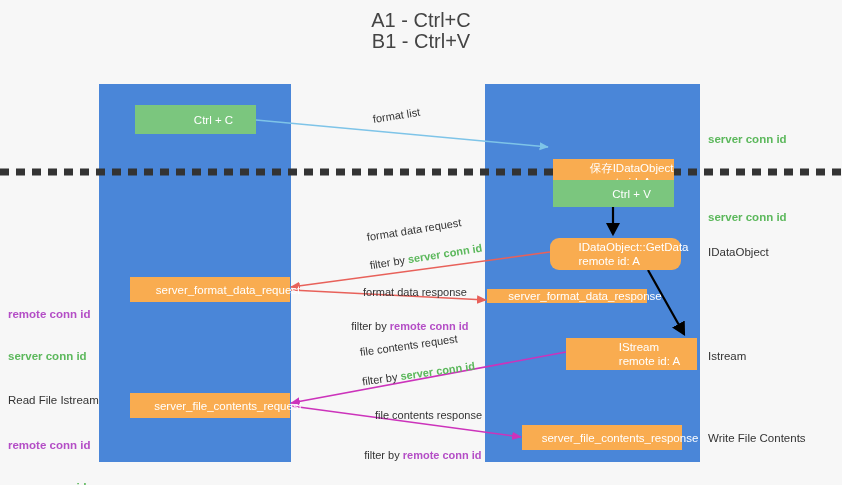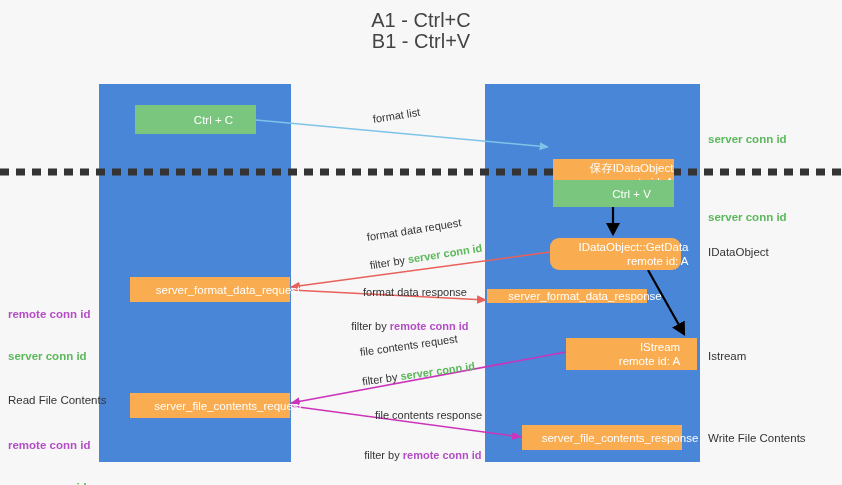--- a/index.html
+++ b/index.html
@@ -49,21 +49,21 @@
   
   .box {
     box-sizing: border-box;
     display: flex;
     flex-direction: column;
     align-items: center;
     justify-content: center;
     color: #ffffff;
     font-size: 11.5px;
     line-height: 14px;
-    text-align: right;
+    text-align: left;
     white-space: pre;
     padding-left: 36px;
   }
   .box.green { background: #7bc67e; }
   .box.orange { background: #f9ac50; }
 
   
   .side-label {
     font-size: 11.5px;
     line-height: 14px;
@@ -176,21 +176,21 @@
 
   <div class="abs side-label lbl-dark" style="left:708px; top:349px;">Istream</div>
 
   <div class="abs side-label lbl-dark" style="left:708px; top:431px;">Write File Contents</div>
 
   <div class="abs stack-label" style="left:8px; top:279px;">
     <div class="lbl-purple">remote conn id</div>
     <div class="lbl-green">server conn id</div>
   </div>
 
-  <div class="abs side-label lbl-dark" style="left:8px; top:393px;">Read File Contents</div>
+  <div class="abs side-label lbl-dark" style="left:8px; top:393px;">Read File Istream</div>
 
   <div class="abs stack-label" style="left:8px; top:410px;">
     <div class="lbl-purple">remote conn id</div>
     <div class="lbl-green">server conn id</div>
   </div>
 
   <div class="abs arrow-text rot-up-1" style="left:374px; top:112px;">format list</div>
 
   <div class="abs arrow-text rot-up-1" style="left:368px; top:230px;">format data request</div>
 

